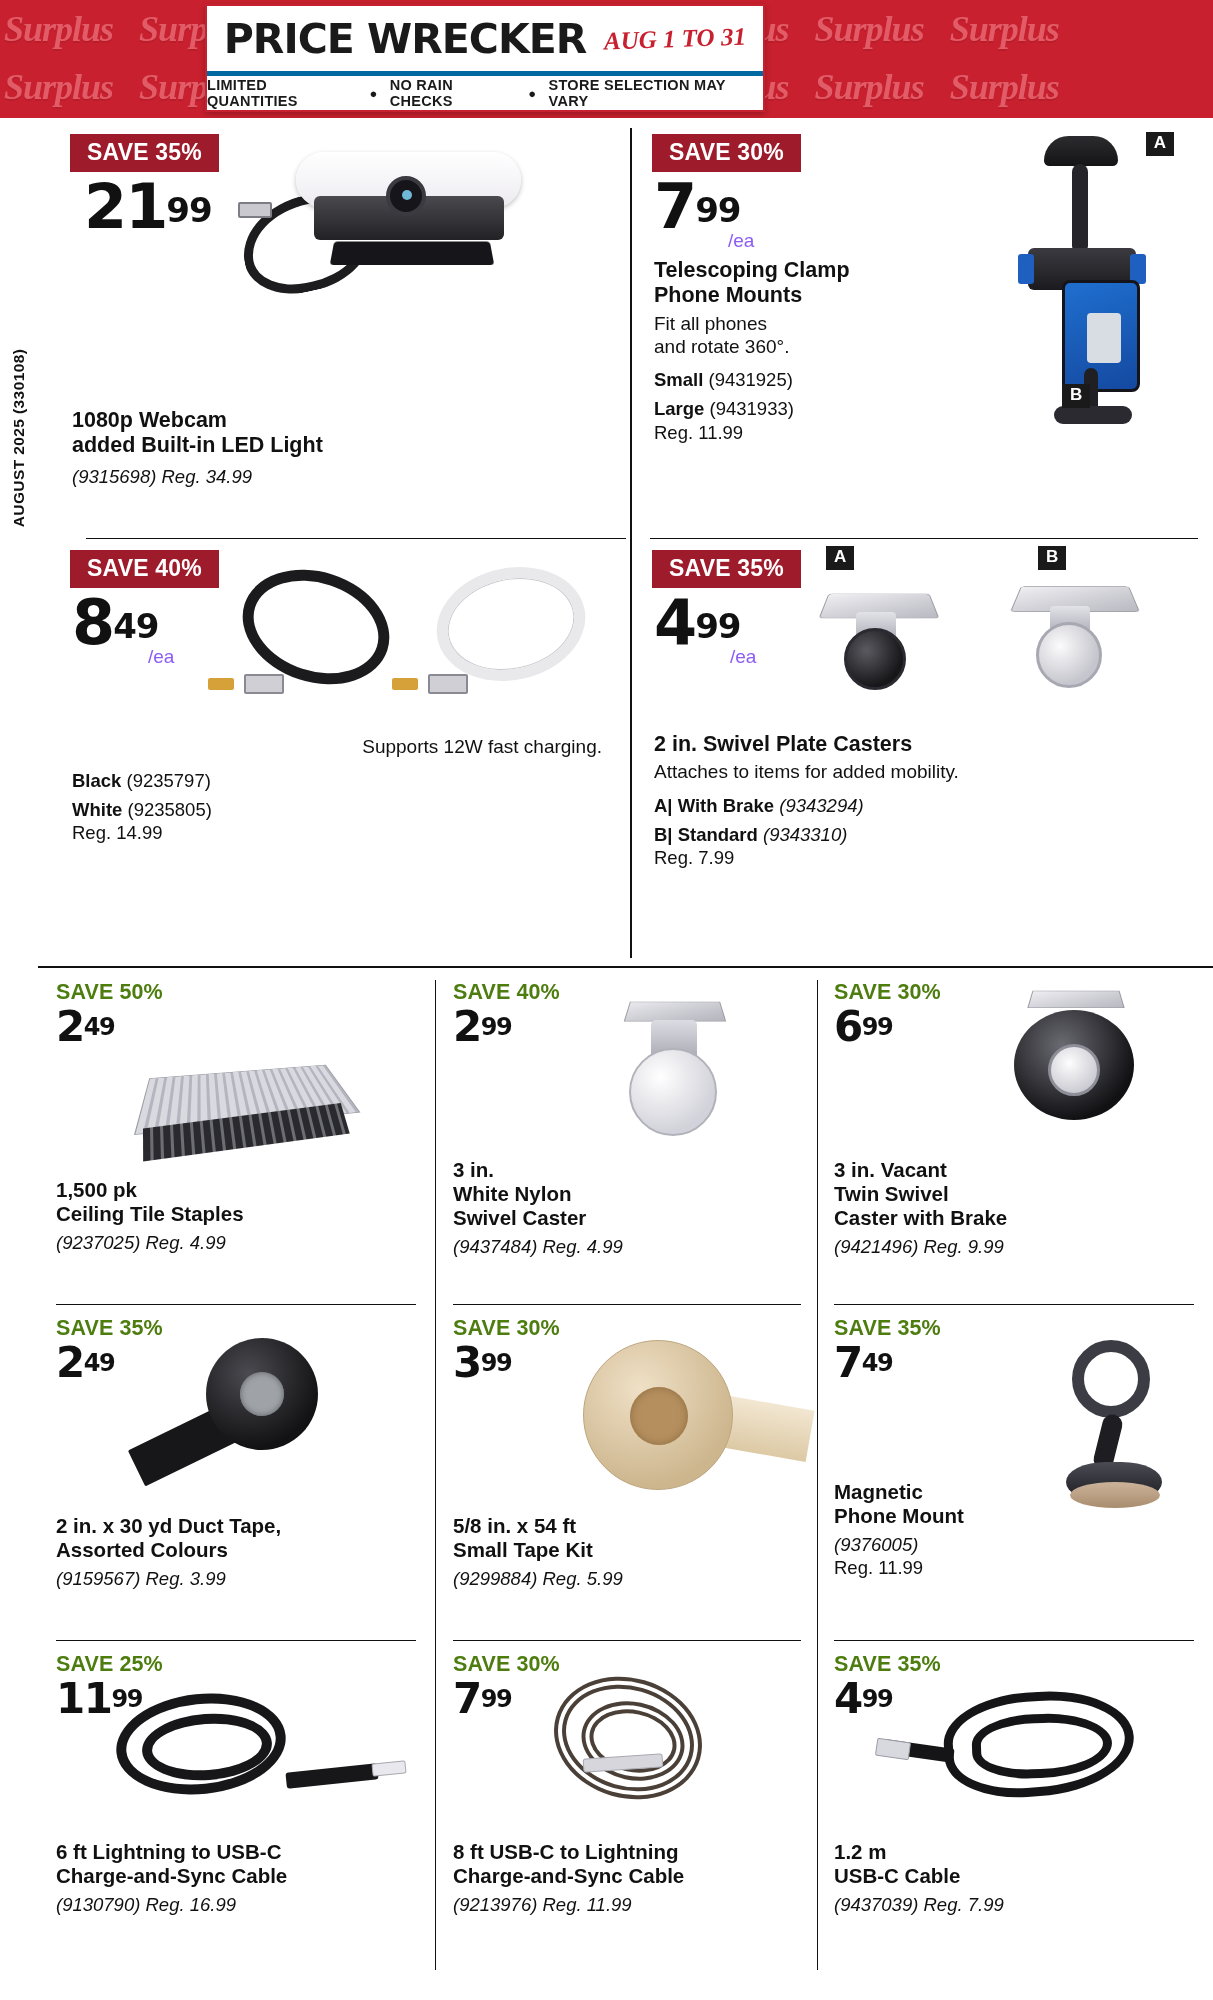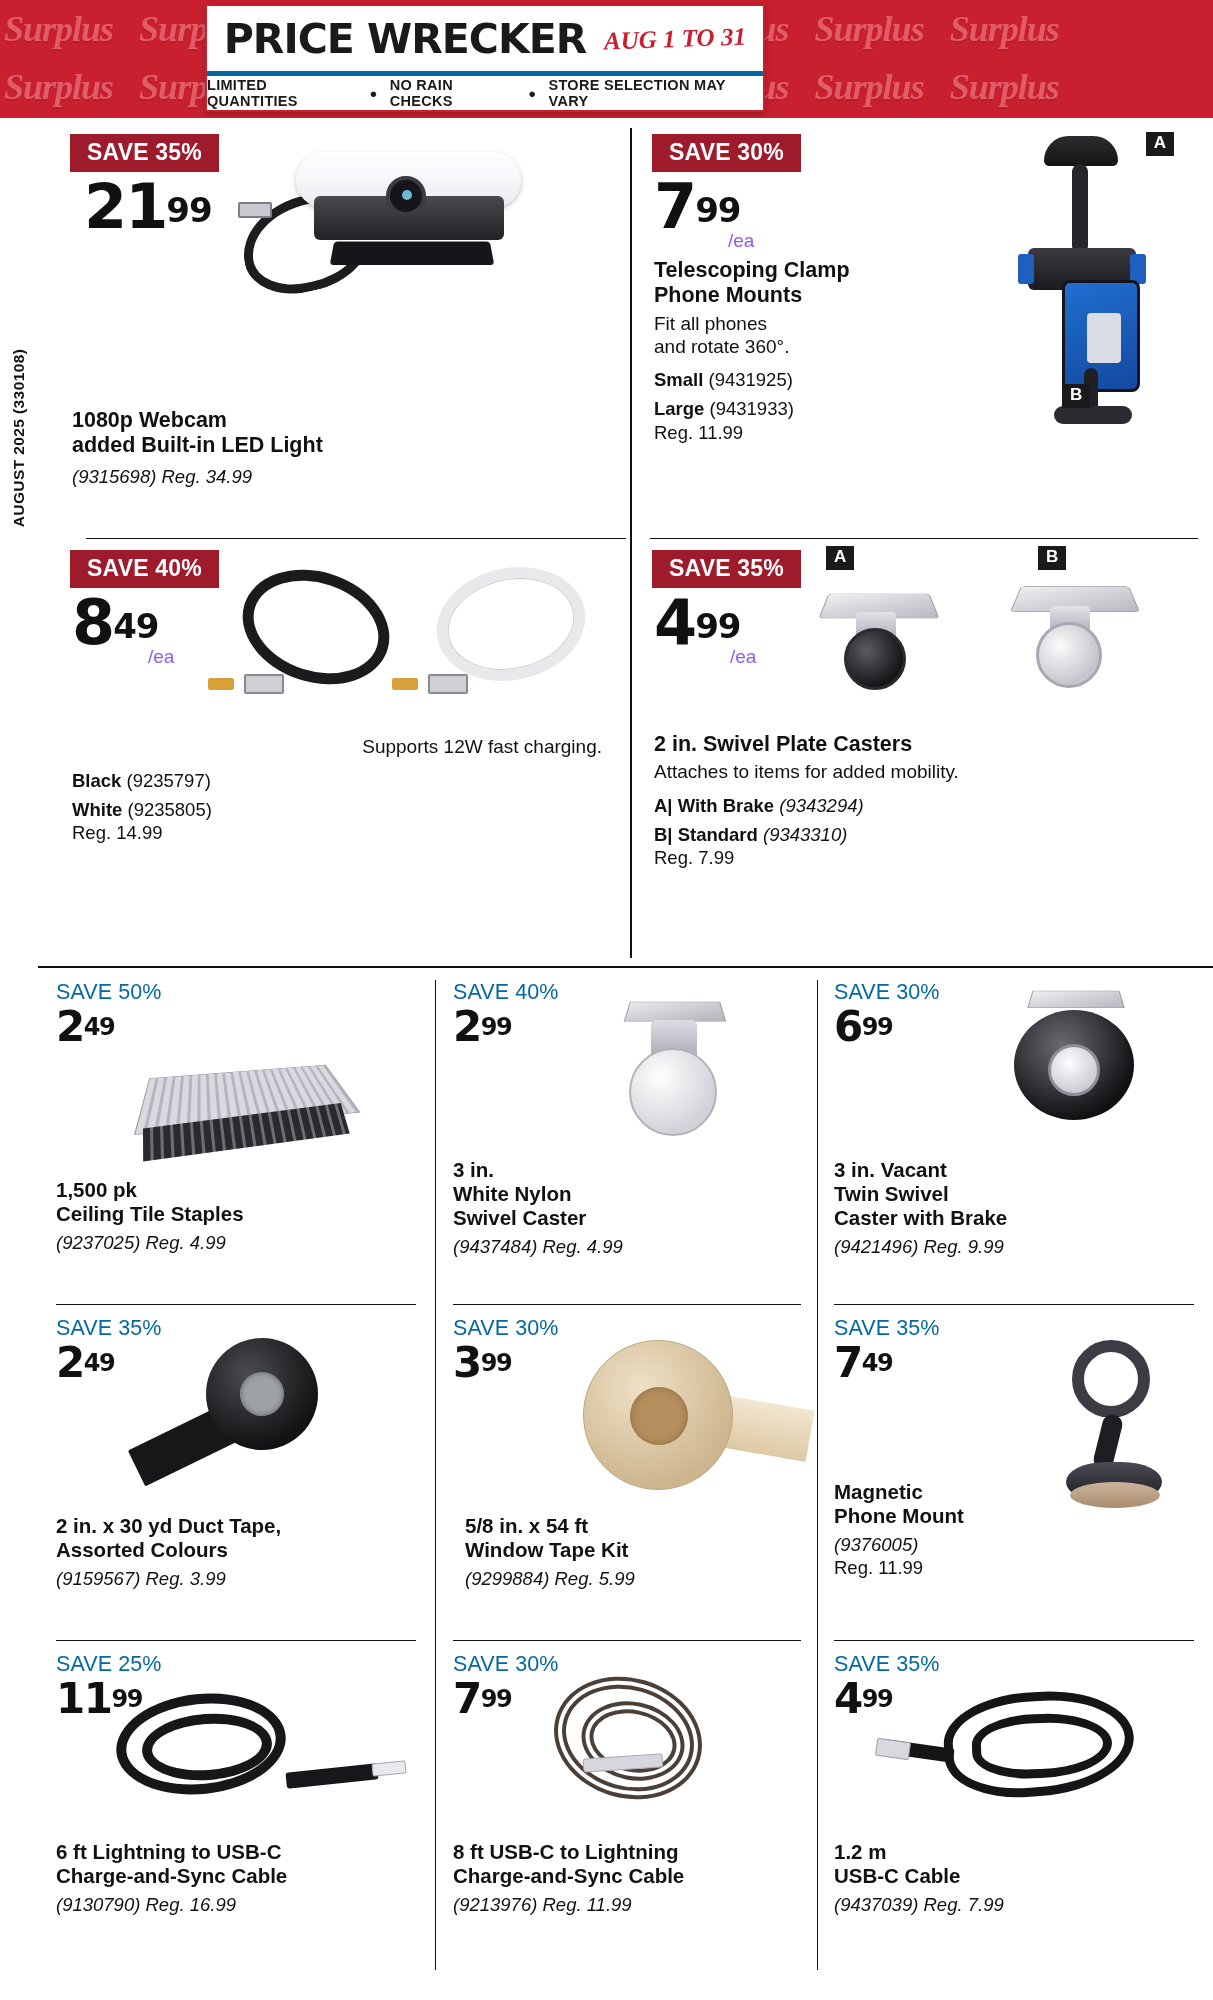--- a/index.html
+++ b/index.html
@@ -158,21 +158,21 @@
     line-height:1.1;
   }
 
   
   .img { position:absolute; }
 
   
   .bot-grid { position:relative; width:1175px; height:1020px; }
   .bcell { position:absolute; }
   .b-save {
-    color:#0369a1; font-weight:normal; font-size:21.5px; letter-spacing:.1px;
+    color:#4d7c0f; font-weight:bold; font-size:21.5px; letter-spacing:.1px;
   }
   .b-price {
     font-family:"DejaVu Sans", sans-serif; font-weight:bold; color:#111;
     line-height:.95; letter-spacing:-1.5px;
   }
   .b-price .d { font-size:42px; }
   .b-price .c { font-size:24px; vertical-align:super; }
   .b-title { font-size:20.5px; font-weight:bold; line-height:1.17; }
   .b-code { font-size:18.5px; line-height:1.25; }
   .b-code i { font-style:italic; }
@@ -601,23 +601,23 @@
 
     <div class="bcell" style="left:415px;top:348px;width:348px;height:318px;">
       <div class="b-save">SAVE 30%</div>
       <div class="b-price" style="margin-top:2px;">
         <span class="d">3</span><span class="c">99</span>
       </div>
       <div class="img" style="left:70px;top:14px;width:290px;height:180px;">
         <div class="tape-strip-tan"></div>
         <div class="tape-roll-tan"></div>
       </div>
-      <div style="position:absolute;left:12px;top:198px;width:340px;">
+      <div style="position:absolute;left:0;top:198px;width:340px;">
         <div class="b-title">5/8 in. x 54 ft</div>
-        <div class="b-title">Window Tape Kit</div>
+        <div class="b-title">Small Tape Kit</div>
         <div class="b-code" style="margin-top:5px;"><i>(9299884)  Reg. 5.99</i></div>
       </div>
     </div>
 
     <div class="bcell" style="left:796px;top:348px;width:360px;height:318px;">
       <div class="b-save">SAVE 35%</div>
       <div class="b-price" style="margin-top:2px;">
         <span class="d">7</span><span class="c">49</span>
       </div>
       <div class="img" style="left:160px;top:14px;width:240px;height:200px;">

